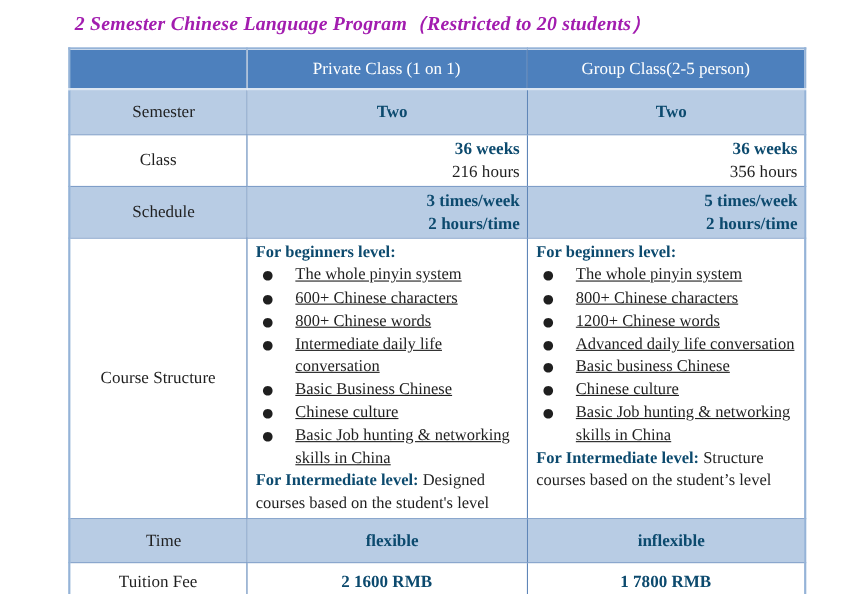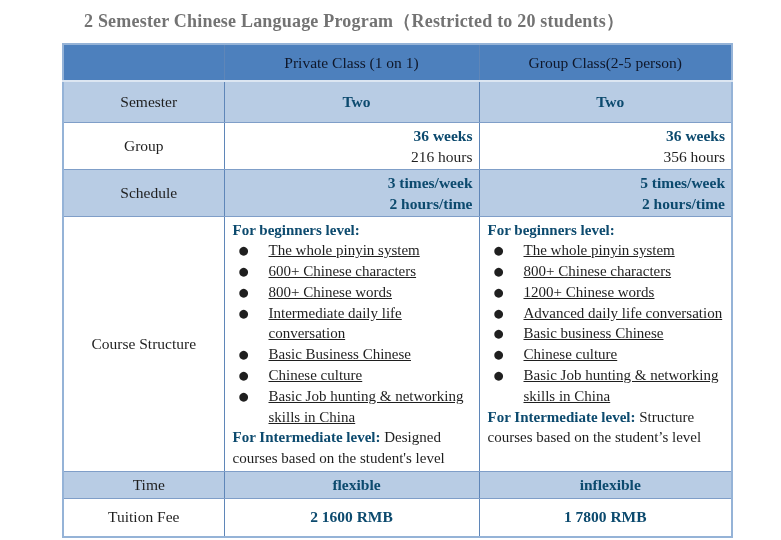--- a/index.html
+++ b/index.html
@@ -5,57 +5,58 @@
   * { margin: 0; padding: 0; box-sizing: border-box; }
   html, body {
     width: 781px; height: 540px;
     background: #ffffff;
     overflow: hidden;
     font-family: "Liberation Serif", "DejaVu Serif", serif;
     color: #1f1f1f;
   }
   .page-title {
     position: absolute;
-    left: 84px; top: 9px;
+    left: 68px; top: 9px;
     font-size: 18px;
     font-weight: bold;
-    color: #737373;
+    color: #a21caf;
     letter-spacing: 0.2px;
     white-space: nowrap;
+    font-style: italic;
   }
   table.program-table {
     position: absolute;
     left: 62px; top: 43px;
     border-collapse: collapse;
     table-layout: fixed;
     width: 669px;
     border: 2px solid #95b3d7;
   }
   td {
     border: 1px solid;
     border-color: #7f9ec8 #5f86b8;
     text-align: center;
     vertical-align: middle;
     font-size: 15.5px;
     padding: 2px 6px;
     overflow: hidden;
   }
   tr.header-row td {
     background: #4d80bd;
-    color: #0f172a;
+    color: #ffffff;
     height: 37px;
     border-bottom: 2px solid #dce6f2;
     font-weight: normal;
   }
   tr.band-row td { background: #b8cce4; padding-left: 16px; }
   tr.row-semester td { height: 41px; }
   tr.row-period td { height: 44px; }
   tr.row-schedule td { height: 44px; }
   tr.row-course td { height: 252px; }
-  tr.row-time td { height: 27px; }
+  tr.row-time td { height: 40px; }
   tr.row-tuition td { height: 38px; }
   .b { font-weight: bold; color: #0c4a6e; }
   .two-line { line-height: 21px; text-align: right; }
   td.course-content {
     text-align: left;
     vertical-align: top;
     padding: 3px 6px 2px 8px;
     font-size: 15px;
     line-height: 20.8px;
     margin-top: 15px;
@@ -89,21 +90,21 @@
     <td>Group Class(2-5 person)</td>
   </tr>
 
   <tr class="band-row row-semester">
     <td>Semester</td>
     <td class="b">Two</td>
     <td class="b">Two</td>
   </tr>
 
   <tr class="row-period">
-    <td>Group</td>
+    <td>Class</td>
     <td class="two-line">
       <div class="b">36 weeks</div>
       <div>216 hours</div>
     </td>
     <td class="two-line">
       <div class="b">36 weeks</div>
       <div>356 hours</div>
     </td>
   </tr>
 

